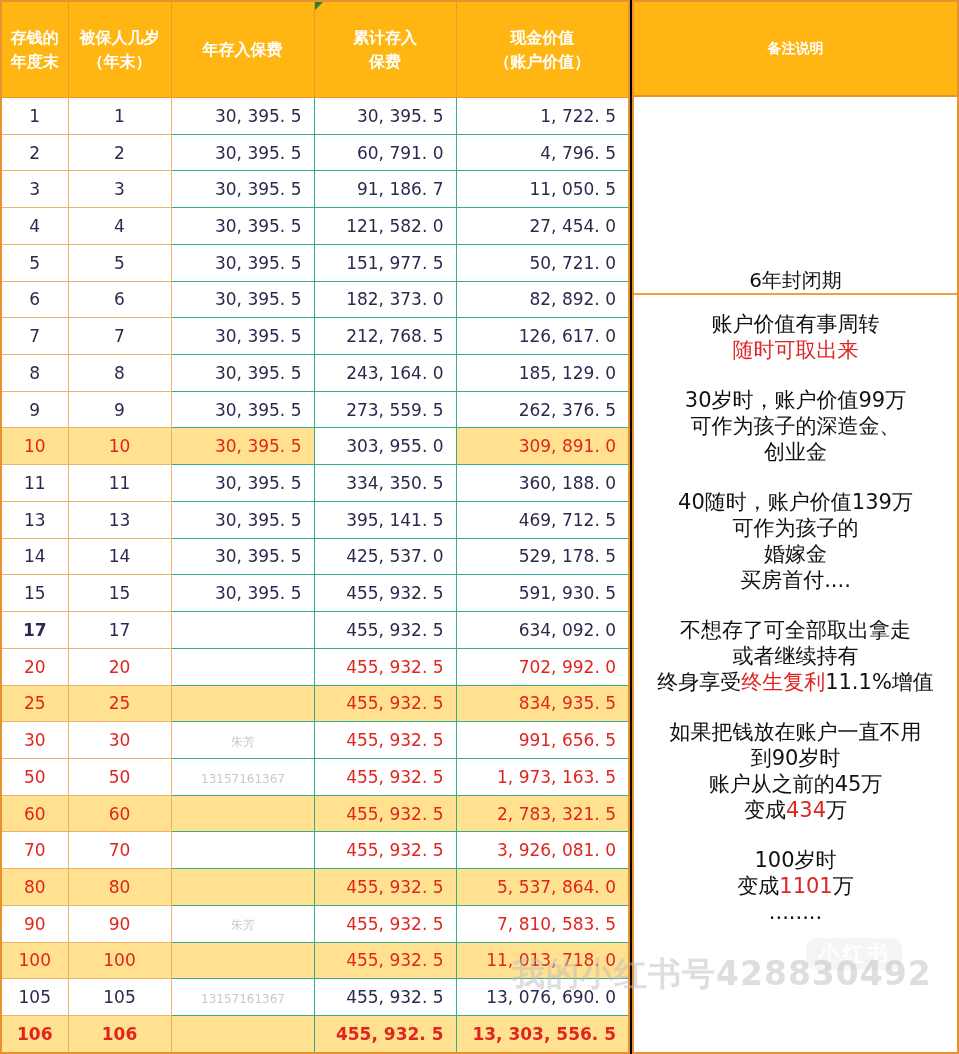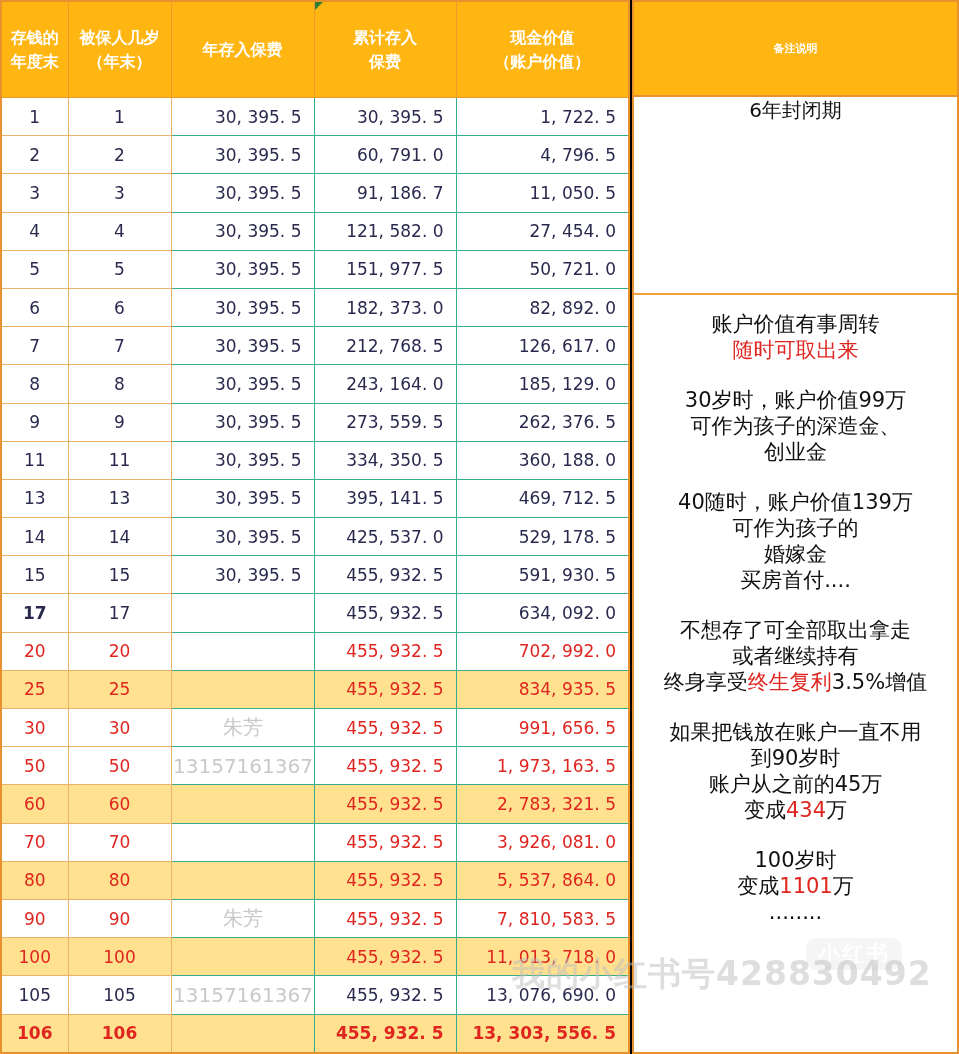--- a/index.html
+++ b/index.html
@@ -27,39 +27,39 @@
     border:1px solid #E9B36B;background:#fff;overflow:hidden;white-space:nowrap;
   }
   .main-table td.col-year,.main-table td.col-age{text-align:center;}
   .main-table td.col-annual,.main-table td.col-cumulative,.main-table td.col-cash{
     text-align:right;padding-right:12px;border-color:#35AD8C;
   }
   .main-table td.col-annual{border-left:1px solid #E9A04B;}
   .main-table td.hl{background:#FFE18F;}
   .main-table td.red{color:#E02520;}
   .main-table td.bold{font-weight:bold;}
-  .main-table .wm{color:#C9C9C9;font-size:20px;text-align:center;}
+  .main-table .wm{color:#C9C9C9;font-size:12px;text-align:center;}
   .main-table{border:2px solid #E8922F;}
   .tri{
     position:absolute;left:0;top:0;width:0;height:0;
     border-top:8px solid #2E7D32;border-right:8px solid transparent;
   }
   
   .remarks{
     position:absolute;left:632px;top:0;width:327px;height:1054px;
     border:2px solid #E8922F;box-sizing:border-box;background:#fff;
     display:flex;flex-direction:column;
   }
   .remarks-header{
     height:93px;flex:0 0 93px;background:#FFB612;color:#fff;font-weight:bold;
-    font-size:11px;display:flex;align-items:center;justify-content:center;
+    font-size:14px;display:flex;align-items:center;justify-content:center;
     border-bottom:2px solid #E8922F;
   }
   .rsec{box-sizing:border-box;display:flex;flex-direction:column;align-items:center;color:#111;}
-  .rsec.s1{flex:0 0 198px;justify-content:flex-start;font-size:20px;border-bottom:2px solid #F0A13C;}
+  .rsec.s1{flex:0 0 198px;justify-content:flex-end;font-size:20px;border-bottom:2px solid #F0A13C;}
   .rsec.s2{flex:0 0 99px;justify-content:center;font-size:19px;border-bottom:2px solid #F0A13C;}
   .rsec.s3{flex:1 1 auto;justify-content:flex-start;padding-top:16px;font-size:21px;}
   .rline{height:26px;line-height:26px;text-align:center;white-space:nowrap;}
   .rline .red{color:#E02520;}
   .blank{height:24px;}
   
   .wm-badge{
     position:absolute;left:806px;top:938px;width:96px;height:32px;border-radius:10px;
     background:rgba(225,225,225,0.35);color:rgba(255,255,255,0.9);
     display:flex;align-items:center;justify-content:center;
@@ -155,20 +155,27 @@
           <td class="col-cash">185, 129. 0</td>
         </tr>
         <tr>
           <td class="col-year">9</td>
           <td class="col-age">9</td>
           <td class="col-annual">30, 395. 5</td>
           <td class="col-cumulative">273, 559. 5</td>
           <td class="col-cash">262, 376. 5</td>
         </tr>
         <tr>
+          <td class="col-year hl red">10</td>
+          <td class="col-age hl red">10</td>
+          <td class="col-annual hl red">30, 395. 5</td>
+          <td class="col-cumulative">303, 955. 0</td>
+          <td class="col-cash hl red">309, 891. 0</td>
+        </tr>
+        <tr>
           <td class="col-year">11</td>
           <td class="col-age">11</td>
           <td class="col-annual">30, 395. 5</td>
           <td class="col-cumulative">334, 350. 5</td>
           <td class="col-cash">360, 188. 0</td>
         </tr>
         <tr>
           <td class="col-year">13</td>
           <td class="col-age">13</td>
           <td class="col-annual">30, 395. 5</td>
@@ -290,21 +297,21 @@
           <div class="rline"><span>可作为孩子的深造金、</span></div>
           <div class="rline"><span>创业金</span></div>
           <div class="blank"></div>
           <div class="rline"><span>40随时，账户价值139万</span></div>
           <div class="rline"><span>可作为孩子的</span></div>
           <div class="rline"><span>婚嫁金</span></div>
           <div class="rline"><span>买房首付....</span></div>
           <div class="blank"></div>
           <div class="rline"><span>不想存了可全部取出拿走</span></div>
           <div class="rline"><span>或者继续持有</span></div>
-          <div class="rline"><span>终身享受</span><span class="red">终生复利</span><span>3.5%增值</span></div>
+          <div class="rline"><span>终身享受</span><span class="red">终生复利</span><span>11.1%增值</span></div>
           <div class="blank"></div>
           <div class="rline"><span>如果把钱放在账户一直不用</span></div>
           <div class="rline"><span>到90岁时</span></div>
           <div class="rline"><span>账户从之前的45万</span></div>
           <div class="rline"><span>变成</span><span class="red">434</span><span>万</span></div>
           <div class="blank"></div>
           <div class="rline"><span>100岁时</span></div>
           <div class="rline"><span>变成</span><span class="red">1101</span><span>万</span></div>
           <div class="rline"><span>........</span></div>
         </div>

